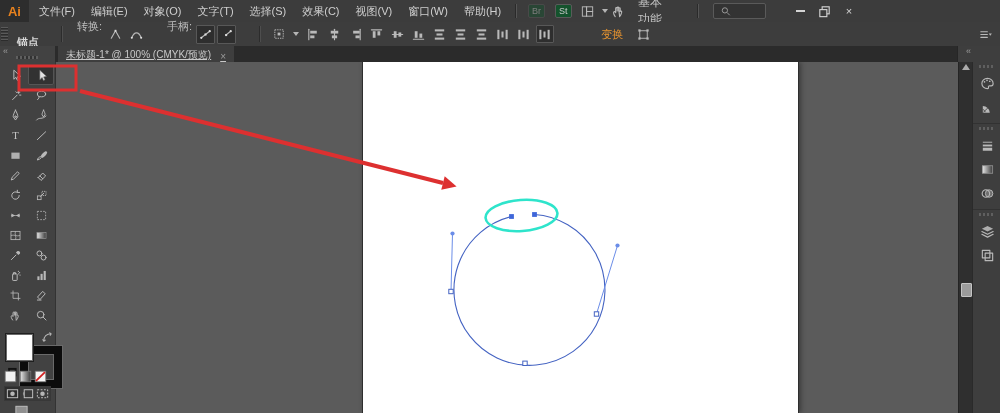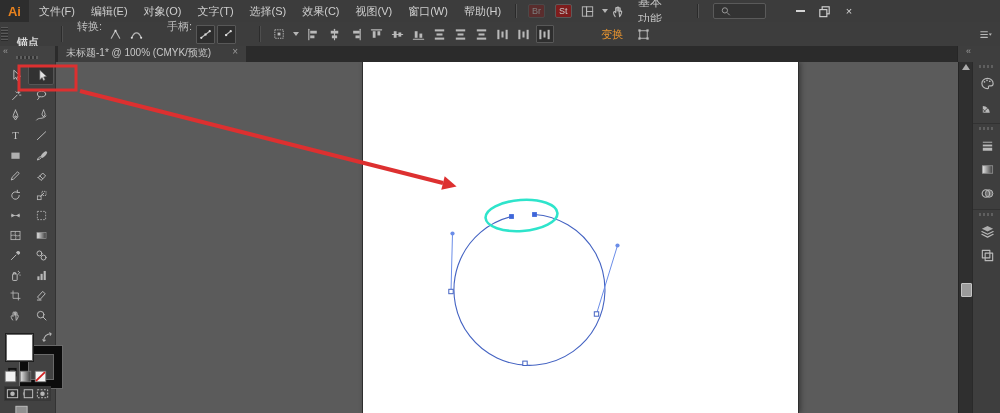--- a/index.html
+++ b/index.html
@@ -8,21 +8,21 @@
        -webkit-font-smoothing:antialiased;}
   
   .menubar{position:absolute;left:0;top:0;width:864px;height:22px;background:#3c3c3c;
            display:flex;align-items:center;color:#cfcfcf;font-size:11px;z-index:5;}
   .logo{width:32px;height:22px;background:#2d2d2d;color:#e8821e;font-weight:bold;font-size:13px;
         display:flex;align-items:center;justify-content:center;}
   .menus{display:flex;align-items:center;margin-left:2px;}
   .menu-item{padding:9px 8px;line-height:22px;cursor:default;white-space:nowrap;}
   .mb-sep{width:1px;height:14px;background:#2a2a2a;border-right:1px solid #555;margin:0 6px;}
   .mini-btn{border:1px solid #5a5a5a;border-radius:2px;font-size:9px;padding:1px 3px;margin:0 5px;
-            color:#c9c9c9;background:#7f1d1d;}
+            color:#c9c9c9;background:#14532d;}
   .mini-btn.dim{opacity:.45;}
   .mb-ic{width:18px;height:16px;display:inline-flex;align-items:center;justify-content:center;margin:0 3px;}
   .caret{width:0;height:0;border-left:3.5px solid transparent;border-right:3.5px solid transparent;
          border-top:4px solid #b5b5b5;display:inline-block;margin-left:3px;}
   .mb-right{margin-left:auto;display:flex;align-items:center;}
   .workspace{display:flex;align-items:flex-start;padding:0 8px;font-size:12px;color:#c5c5c5;}
   .searchbox{width:58px;height:14px;background:#333;border:1px solid #5a5a5a;border-radius:2px;
              display:flex;align-items:center;padding:0 3px;margin:0 8px;}
   .winbtns{display:flex;align-items:center;margin-left:14px;margin-right:4px;}
   .winbtn{width:22px;height:18px;display:flex;align-items:center;justify-content:center;
@@ -46,21 +46,21 @@
   .transform-lbl{color:#e8942f;margin:0 10px 0 46px;white-space:nowrap;}
   .cb-right{margin-left:auto;margin-right:5px;}
   
   .tabrow{position:absolute;left:0;top:46px;width:1000px;height:16px;background:#2b2b2b;
           display:flex;align-items:stretch;z-index:5;}
   .tb-head{width:55px;background:#424242;position:relative;}
   .collapse{color:#9a9a9a;font-size:9px;line-height:9px;position:absolute;top:1px;left:3px;}
   .grip-dots{position:absolute;top:10px;left:16px;width:22px;height:3px;
       background:repeating-linear-gradient(90deg,#5f5f5f 0 2px,#323232 2px 4px);}
   .tab{margin-left:3px;height:16px;background:#3e3e3e;color:#c8c8c8;font-size:10px;
-       display:flex;align-items:flex-start;padding:0 8px;gap:21px;white-space:nowrap;}
+       display:flex;align-items:flex-end;padding:0 8px;gap:9px;white-space:nowrap;text-decoration:underline;}
   .tab-close{color:#9a9a9a;font-size:10px;}
   .tb-cap{margin-left:auto;width:42px;background:#3e3e3e;position:relative;border-left:1px solid #262626;}
   
   .toolbar{position:absolute;left:0;top:62px;width:55px;height:351px;background:#424242;
            border-right:1px solid #333;z-index:4;}
   .tools{position:absolute;left:2px;top:3px;width:52px;display:flex;flex-wrap:wrap;}
   .tool{width:26px;height:20px;display:flex;align-items:center;justify-content:center;}
   .tool.active{background:#323232;border-radius:2px;box-shadow:inset 0 0 0 1px #555;}
   .tool svg{transform:scale(.88);}
   .swatch-fill{position:absolute;left:5px;top:271px;width:27px;height:27px;background:#fff;

